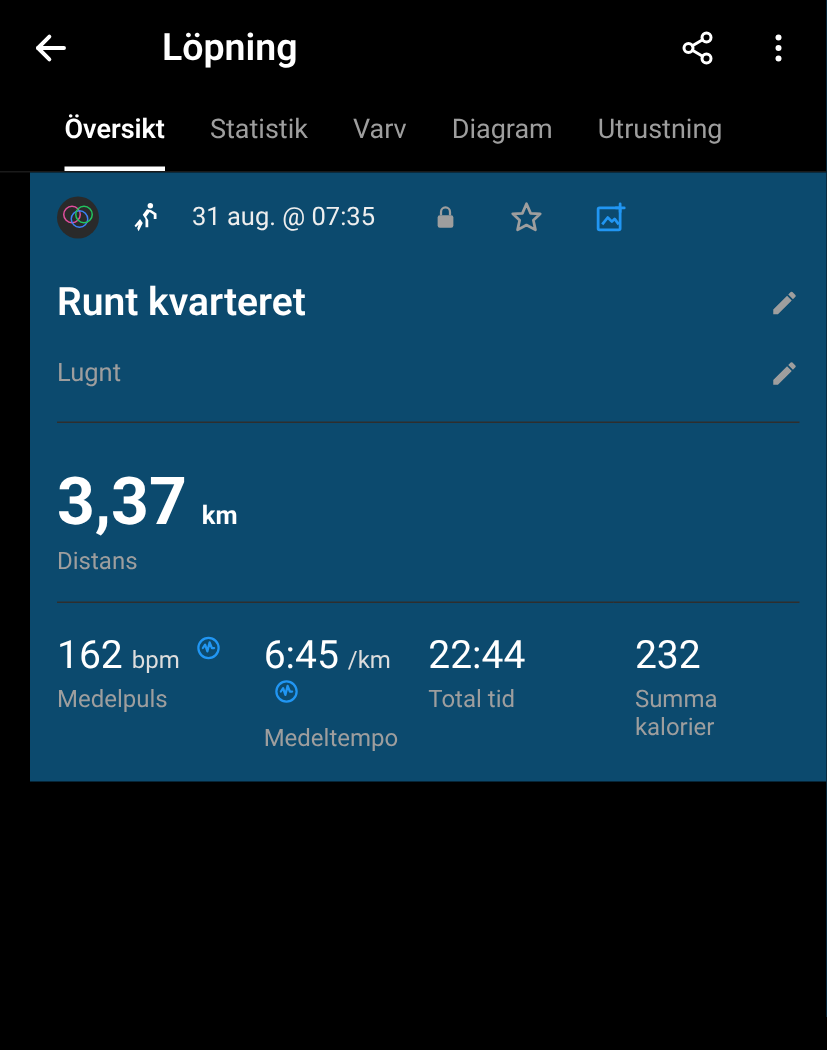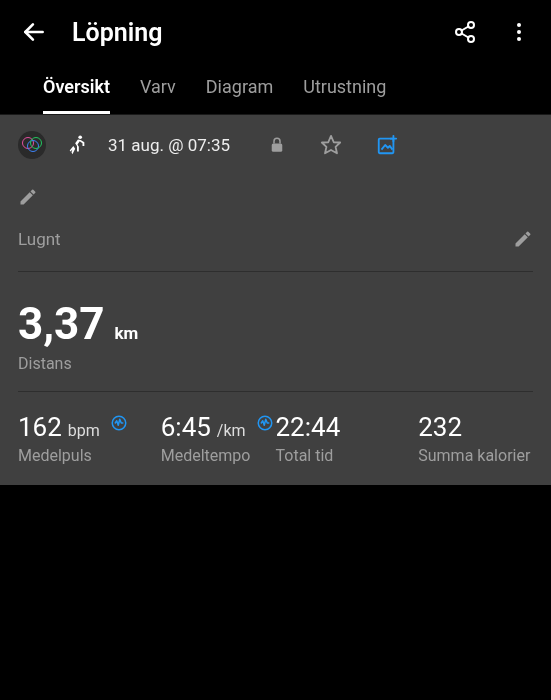--- a/index.html
+++ b/index.html
@@ -9,20 +9,21 @@
     background: #000;
     color: #fff;
     font-family: -apple-system, Roboto, "Helvetica Neue", Arial, sans-serif;
     overflow: hidden;
   }
   .header {
     display: flex;
     align-items: center;
     padding: 14px 16px;
     height: 64px;
+    gap: 36px;
   }
   .back-btn {
     width: 36px;
     height: 36px;
     display: flex;
     align-items: center;
     justify-content: center;
     cursor: pointer;
   }
   .header-title {
@@ -57,22 +58,23 @@
     cursor: pointer;
     white-space: nowrap;
   }
   .tab.active {
     color: #fff;
     font-weight: 600;
     border-bottom: 3px solid #fff;
     margin-left: 27px;
   }
   .content {
-    background: #404040;
+    background: #0c4a6e;
     padding: 0 18px;
+    margin-left: 20px;
   }
   .activity-row {
     display: flex;
     align-items: center;
     gap: 20px;
     padding: 16px 0;
   }
   .connect-badge {
     width: 28px;
     height: 28px;
@@ -184,20 +186,21 @@
           <circle cx="12" cy="5" r="2"></circle>
           <circle cx="12" cy="12" r="2"></circle>
           <circle cx="12" cy="19" r="2"></circle>
         </svg>
     </div>
   </div>
 </div>
 
 <div class="tabs">
   <div class="tab active">Översikt</div>
+  <div class="tab">Statistik</div>
   <div class="tab">Varv</div>
   <div class="tab">Diagram</div>
   <div class="tab">Utrustning</div>
 </div>
 
 <div class="content">
 
   <div class="activity-row">
     <div class="connect-badge">
       <span class="ring ring1"></span>
@@ -227,20 +230,21 @@
         <svg width="22" height="22" viewBox="0 0 24 24" fill="none" stroke="#2196f3" stroke-width="2">
             <rect x="3" y="5" width="16" height="16" rx="1"></rect>
             <path d="M6 17l4-5 3 3 2-2 3 4" stroke-linejoin="round"></path>
             <path d="M19 2v6M16 5h6" stroke-linecap="round"></path>
           </svg>
       </div>
     </div>
   </div>
 
   <div class="title-row">
+    <div class="activity-title">Runt kvarteret</div>
     <div class="edit-icon">
       <svg width="20" height="20" viewBox="0 0 24 24" fill="#9e9e9e">
           <path d="M3 17.25V21h3.75L17.81 9.94l-3.75-3.75L3 17.25zM20.71 7.04a1 1 0 0 0 0-1.41l-2.34-2.34a1 1 0 0 0-1.41 0L15 5.25l3.75 3.75 1.96-1.96z"></path>
         </svg>
     </div>
   </div>
 
   <div class="subtitle-row">
     <div class="activity-subtitle">Lugnt</div>
     <div class="edit-icon">

